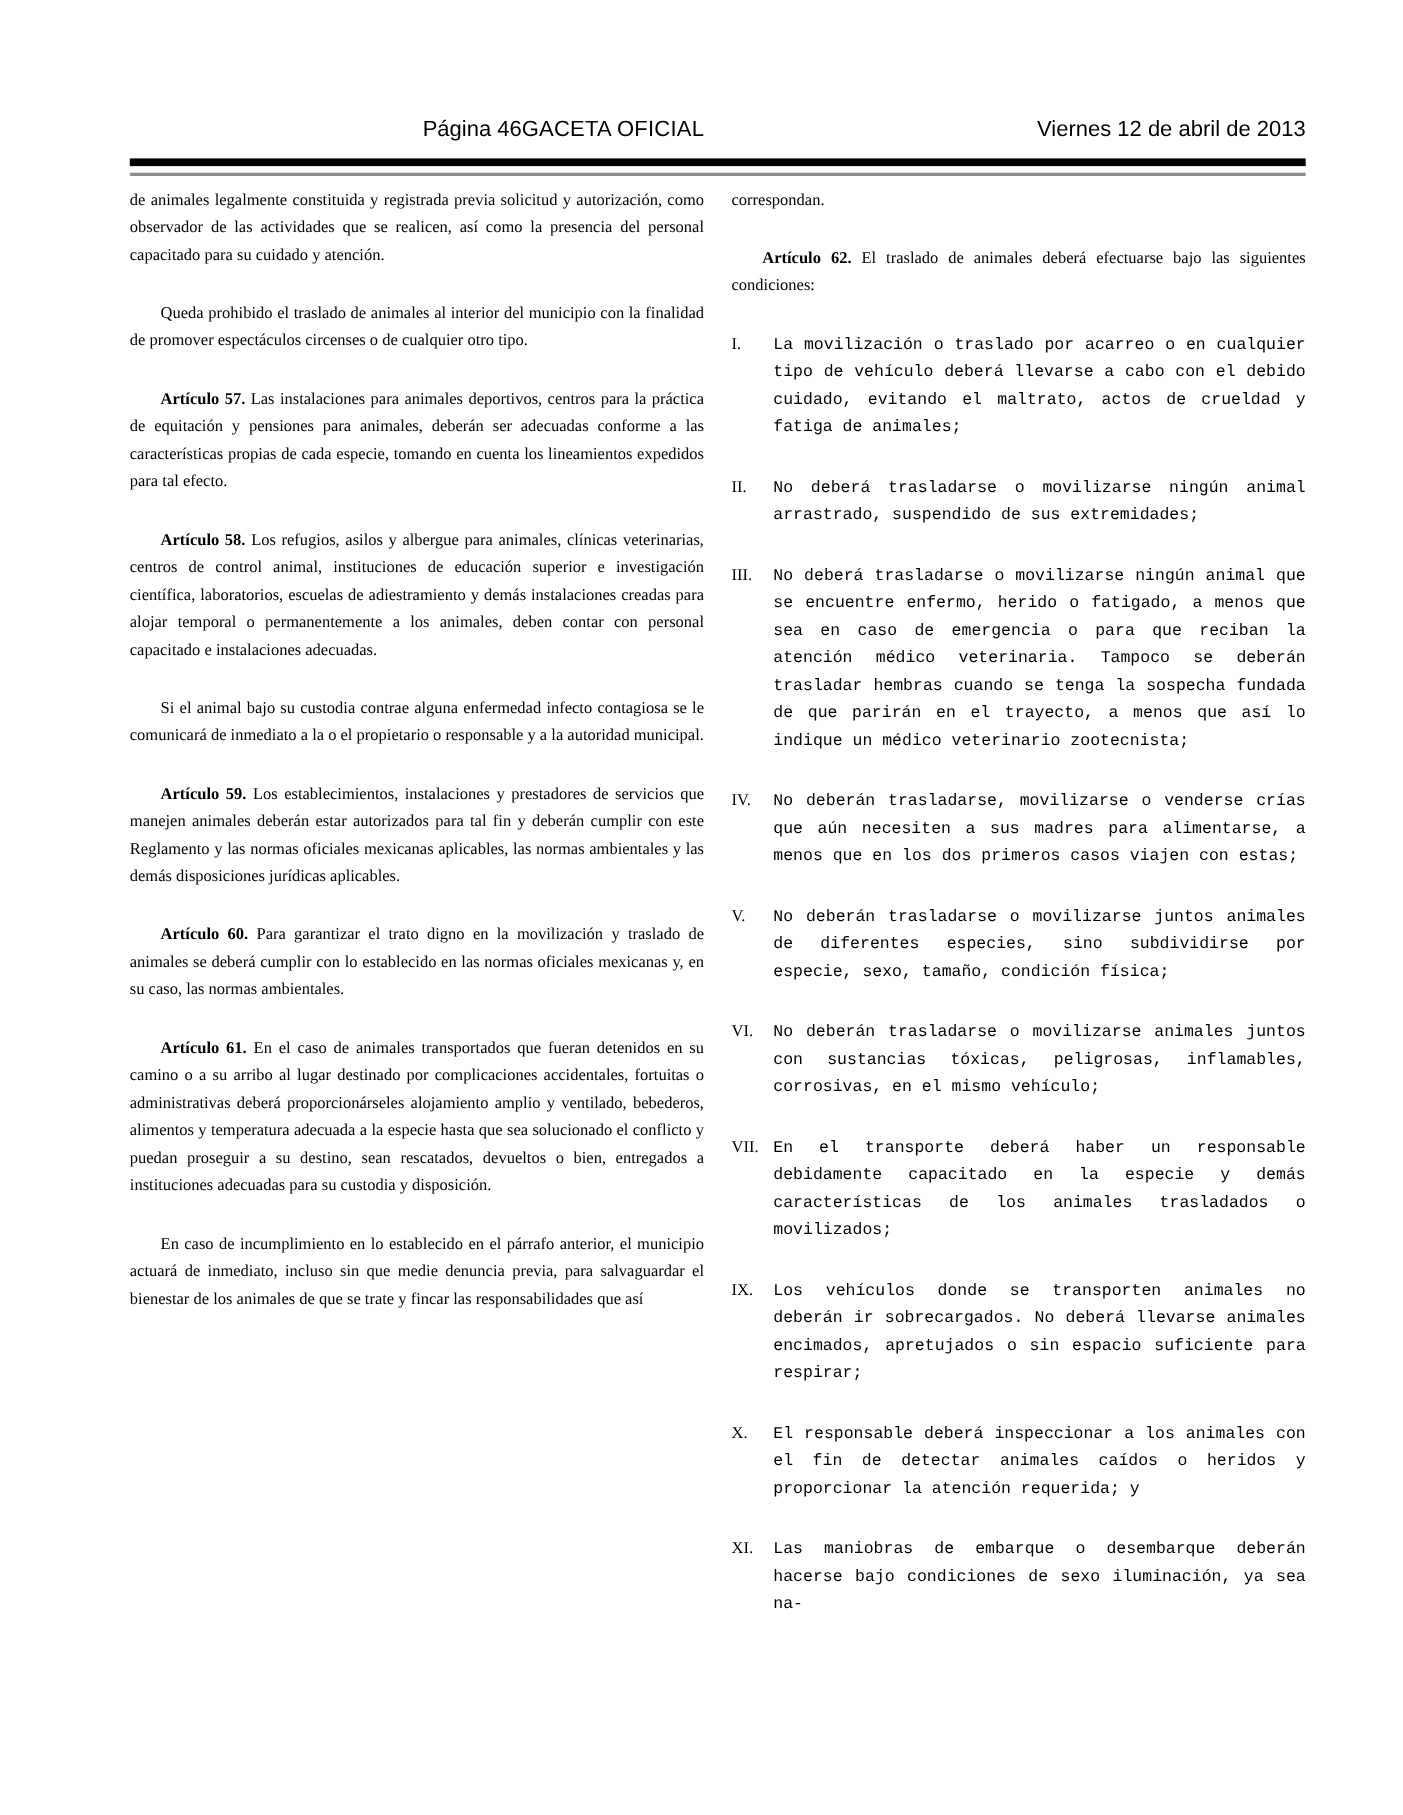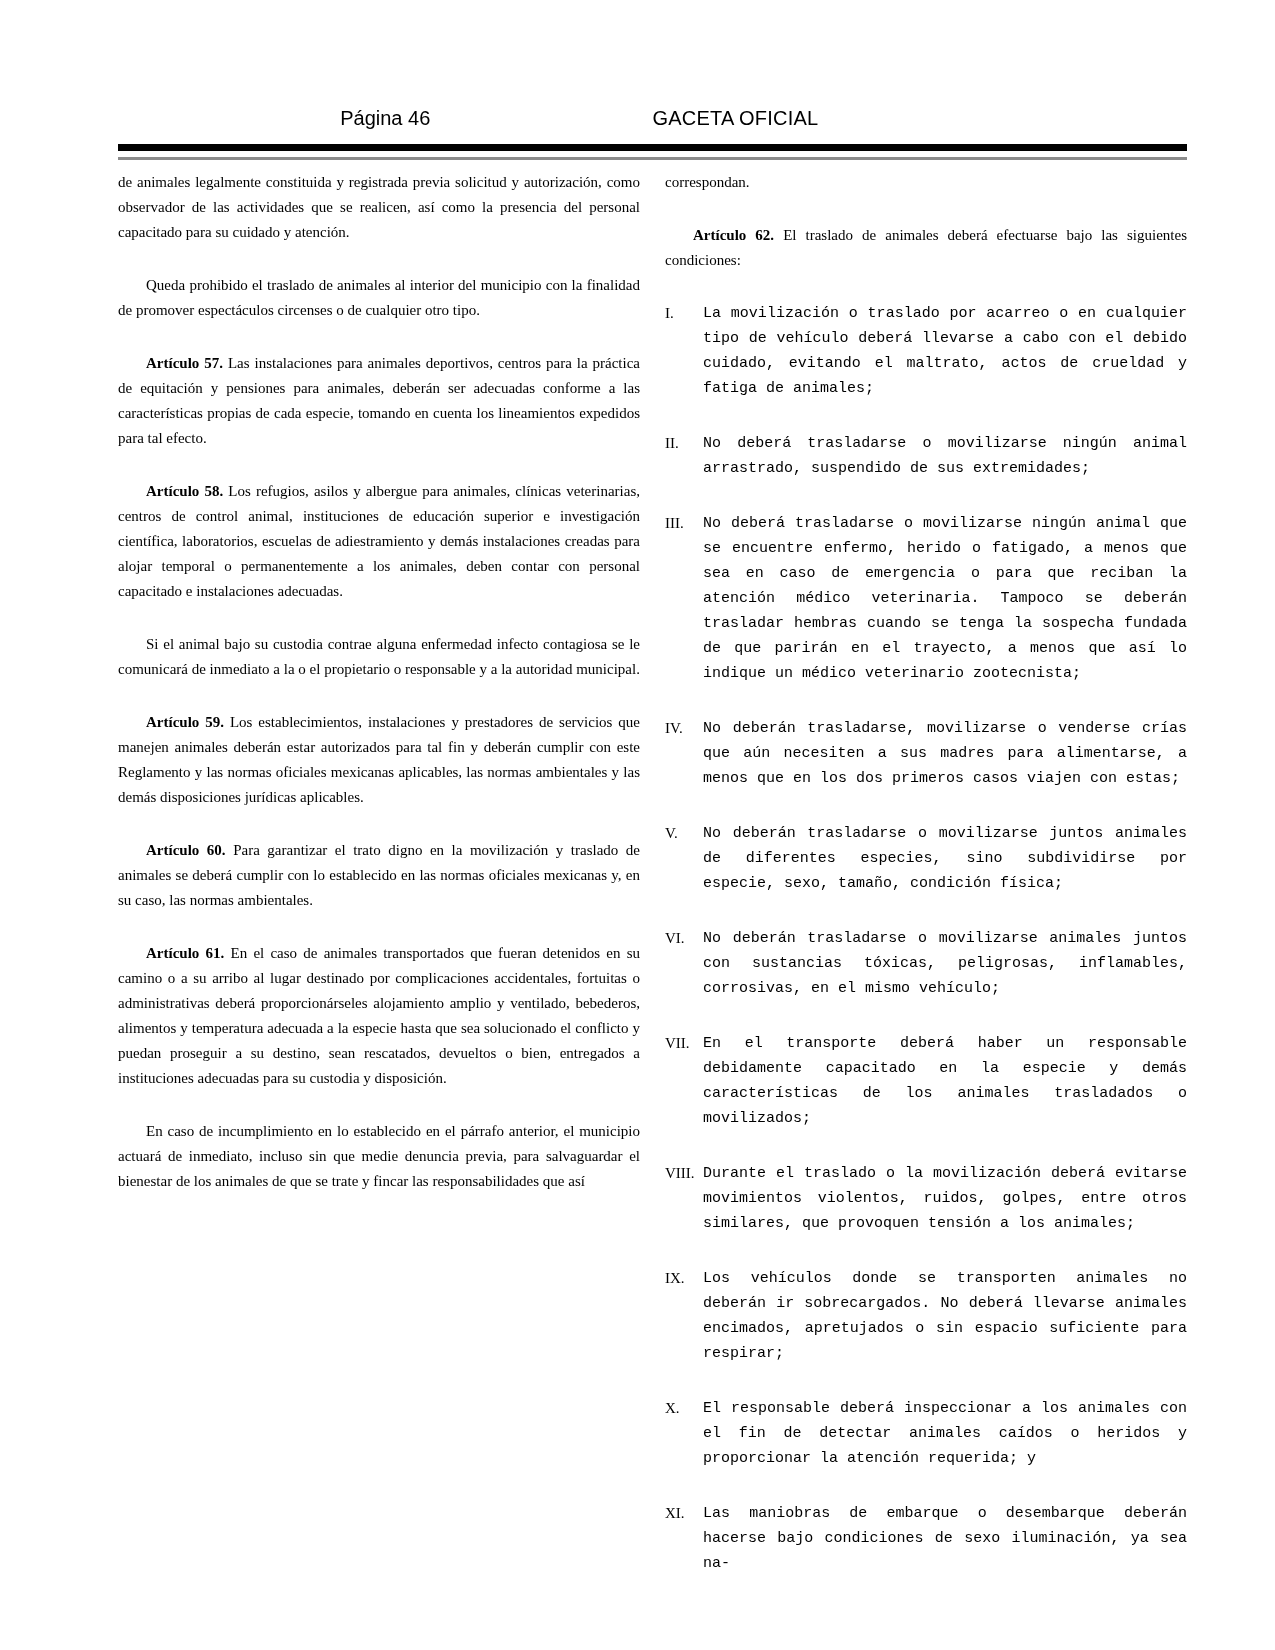--- a/index.html
+++ b/index.html
@@ -16,21 +16,21 @@
     position: absolute;
     top: 106px;
     left: 118px;
     width: 1069px;
     display: flex;
     align-items: baseline;
     font-family: "Liberation Sans", sans-serif;
     font-size: 20px;
     line-height: 24px;
   }
-  .header .left  { flex: 1; text-align: center; }
+  .header .left  { flex: 1; text-align: right; }
   .header .mid   { flex: 1; text-align: left; letter-spacing: 0.2px; }
   .header .right { flex: 1; text-align: right; }
   .rule-black {
     position: absolute;
     top: 144px; left: 118px;
     width: 1069px; height: 7px;
     background: #000000;
   }
   .rule-gray {
     position: absolute;
@@ -70,20 +70,21 @@
     text-align: justify;
     font-family: Liberation Mono, monospace;
   }
 </style>
 </head>
 <body>
 
 <div class="header">
   <span class="left">Página 46</span>
   <span class="mid">GACETA OFICIAL</span>
+  <span class="right">Viernes 12 de abril de 2013</span>
 </div>
 
 <div class="rule-black"></div>
 <div class="rule-gray"></div>
 
 <div class="columns">
 
   <div class="col">
     <p class="para">de animales legalmente constituida y registrada previa solicitud y autorización, como observador de las actividades que se realicen, así como la presencia del personal capacitado para su cuidado y atención.</p>
     <p class="para indent">Queda prohibido el traslado de animales al interior del municipio con la finalidad de promover espectáculos circenses o de cualquier otro tipo.</p>
@@ -140,24 +141,20 @@
     </div>
     <div class="item">
       <span class="num">VI.</span>
       <span class="itext">No deberán trasladarse o movilizarse animales juntos con sustancias tóxicas, peligrosas, inflamables, corrosivas, en el mismo vehículo;</span>
     </div>
     <div class="item">
       <span class="num">VII.</span>
       <span class="itext">En el transporte deberá haber un responsable debidamente capacitado en la especie y demás características de los animales trasladados o movilizados;</span>
     </div>
     <div class="item">
-      <span class="num">VIII.</span>
-      <span class="itext">Durante el traslado o la movilización deberá evitarse movimientos violentos, ruidos, golpes, entre otros similares, que provoquen tensión a los animales;</span>
-    </div>
-    <div class="item">
       <span class="num">IX.</span>
       <span class="itext">Los vehículos donde se transporten animales no deberán ir sobrecargados. No deberá llevarse animales encimados, apretujados o sin espacio suficiente para respirar;</span>
     </div>
     <div class="item">
       <span class="num">X.</span>
       <span class="itext">El responsable deberá inspeccionar a los animales con el fin de detectar animales caídos o heridos y proporcionar la atención requerida; y</span>
     </div>
     <div class="item">
       <span class="num">XI.</span>
       <span class="itext">Las maniobras de embarque o desembarque deberán hacerse bajo condiciones de sexo iluminación, ya sea na-</span>

